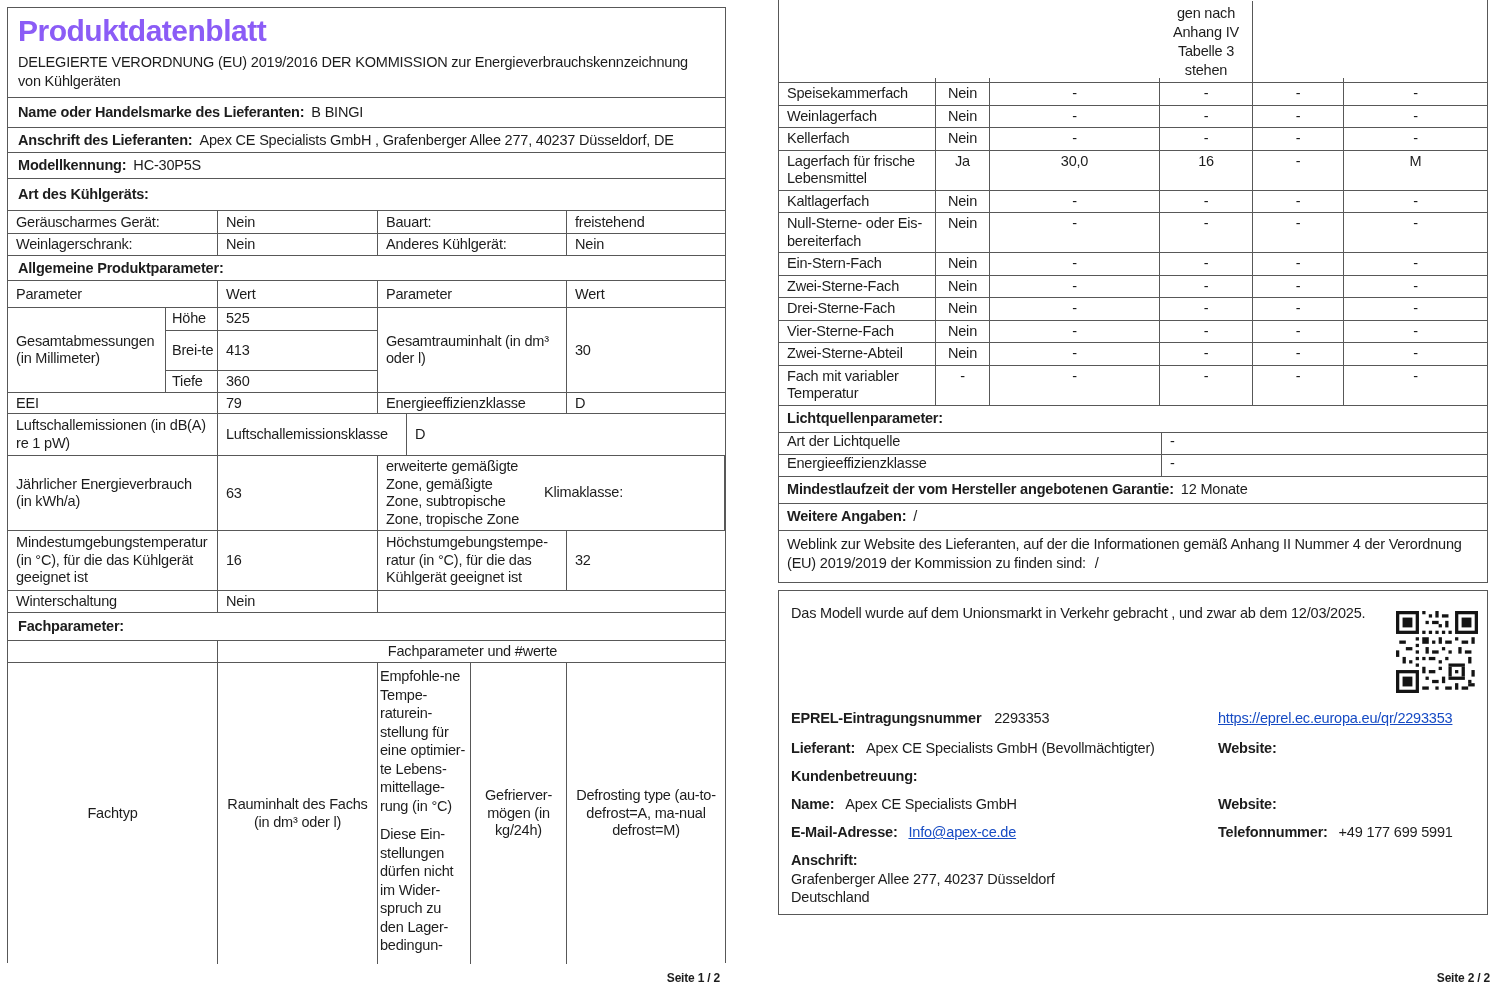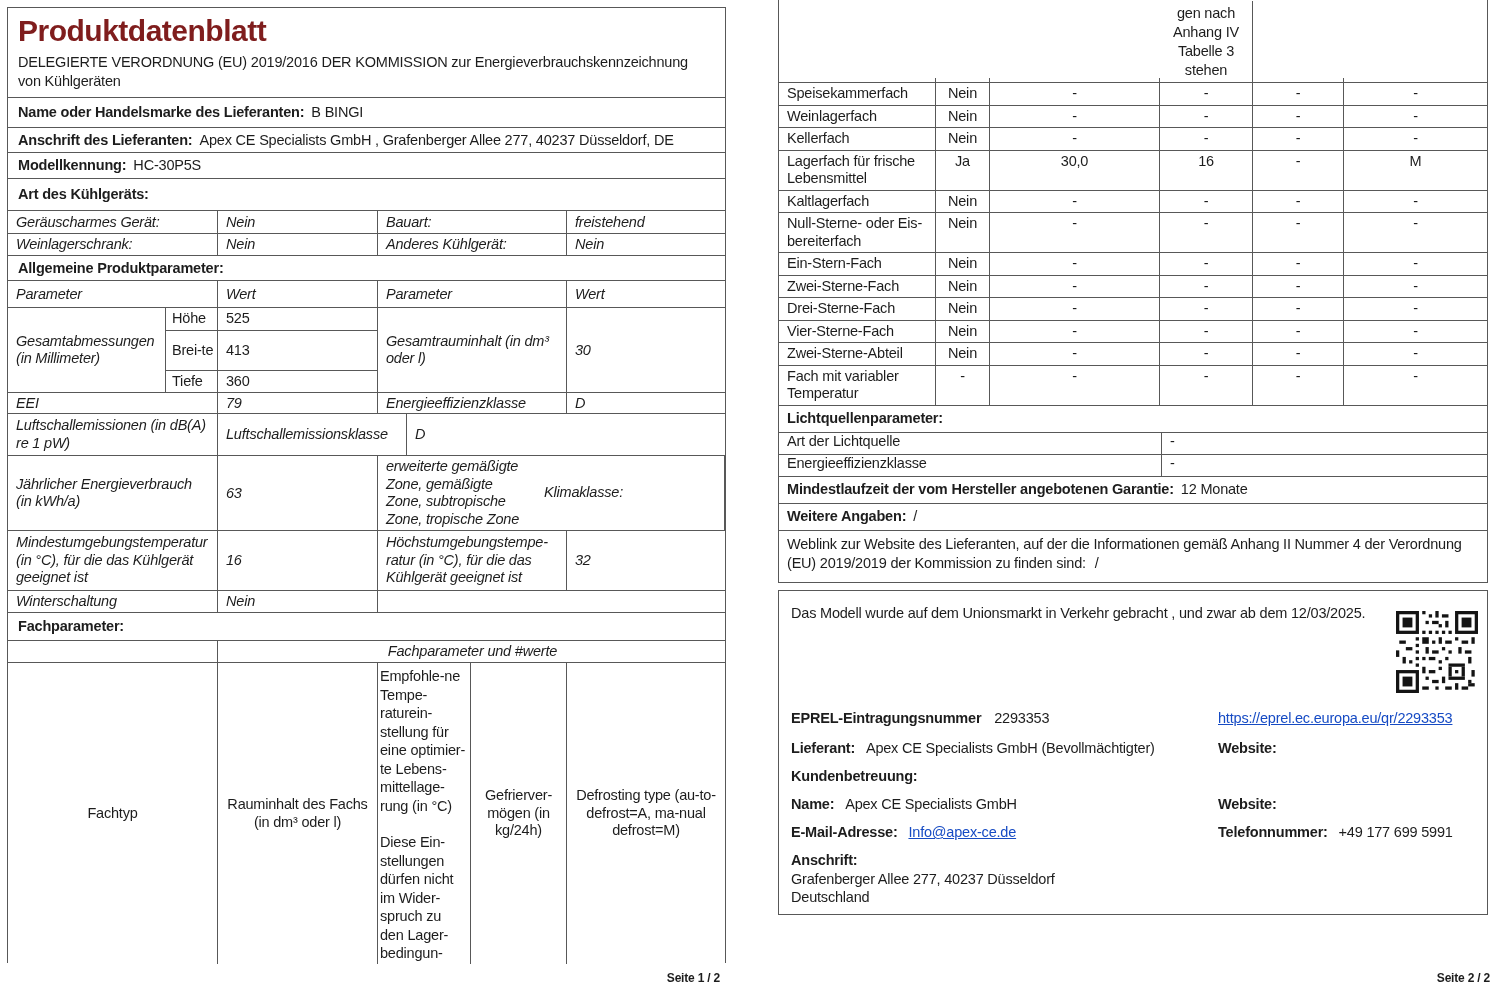--- a/index.html
+++ b/index.html
@@ -12,41 +12,41 @@
   }
   b, .b { font-weight:bold; }
 
   
   #page1 {
     position:absolute; left:7px; top:7px; width:719px; height:956px;
     border:1px solid #585858; border-bottom:none;
   }
   .row { display:flex; border-bottom:1px solid #585858; position:relative; align-items:center; }
   .row:last-child { border-bottom:none; }
-  .cell { height:100%; padding:2px 6px 2px 8px; display:flex; flex-direction:column; justify-content:center;font-style:italic; }
+  .cell { height:100%; padding:2px 6px 2px 8px; display:flex; flex-direction:column; justify-content:center; }
   .br { border-right:1px solid #585858; }
   .title-block { display:block; padding:6px 10px 0 10px; height:90px; }
   .doc-title { font-size:30px; font-weight:bold; letter-spacing:-0.5px; line-height:34px; margin:0; }
   .doc-subtitle { margin-top:5px; line-height:19px; width:690px; }
   .labelline { padding-left:10px; }
   .labelline .val { margin-left:7px; }
   .h30{height:30px}.h25{height:25px}.h26{height:26px}.h32{height:32px}
   .h23{height:23px}.h22{height:22px}.h27{height:27px}.h28{height:28px}
   .h21{height:21px}.h42{height:42px}.h75{height:75px}.h60{height:60px}
   .h85{height:85px}
   .w210{width:210px}.w160{width:160px}.w189{width:189px}.wrest{flex:1}
   .w158{width:158px}.w52{width:52px}
   .dimcol { display:flex; flex-direction:column; }
   .dimsub { display:flex; flex-direction:column; justify-content:center; padding-left:6px; border-bottom:1px solid #585858; }
   .dimsub:last-child { border-bottom:none; }
   .sh23{height:23px}.sh40{height:40px}.sh22{height:22px}
   .tall { height:301px; border-bottom:none; align-items:stretch; }
   .tcell { display:flex; align-items:center; justify-content:center; text-align:center; padding:2px 6px; }
   .tempcol { display:block; padding:4px 2px; line-height:18.5px; overflow:hidden; }
-  .tempcol .p2 { margin-top:18px; }
+  .tempcol .p2 { margin-top:10px; }
   .vcenter2 { line-height:17.5px; }
   .kl { line-height:17.5px; padding-top:2px; padding-bottom:2px; }
 
   
   #page2 {
     position:absolute; left:778px; top:0; width:710px;
     border-left:1px solid #585858; border-right:1px solid #585858;
   }
   .p2row { display:flex; border-bottom:1px solid #585858; align-items:stretch; }
   .p2c { padding:2px 0; text-align:center; line-height:17.5px; }
@@ -72,21 +72,21 @@
   .footer { position:absolute; font-size:12px; font-weight:bold; }
   #footer1 { left:7px; width:719px; top:971px; text-align:right; padding-right:6px; }
   #footer2 { left:778px; width:712px; top:971px; text-align:right; }
 </style>
 </head>
 <body>
 
 <div id="page1">
 
   <div class="row title-block">
-    <h1 class="doc-title" style="color:#7f1d1d">Produktdatenblatt</h1>
+    <h1 class="doc-title" style="color:#8b5cf6">Produktdatenblatt</h1>
     <div class="doc-subtitle">DELEGIERTE VERORDNUNG (EU) 2019/2016 DER KOMMISSION zur Energieverbrauchskennzeichnung von Kühlgeräten</div>
   </div>
 
   <div class="row h30 labelline">
     <span class="b">Name oder Handelsmarke des Lieferanten:</span>
     <span class="val">B BINGI</span>
   </div>
 
   <div class="row h25 labelline">
     <span class="b">Anschrift des Lieferanten:</span>

